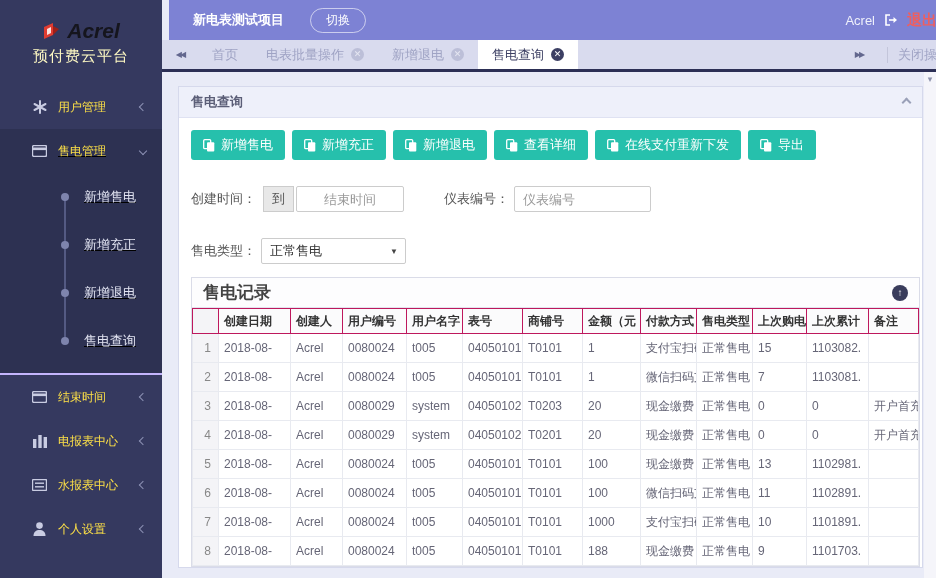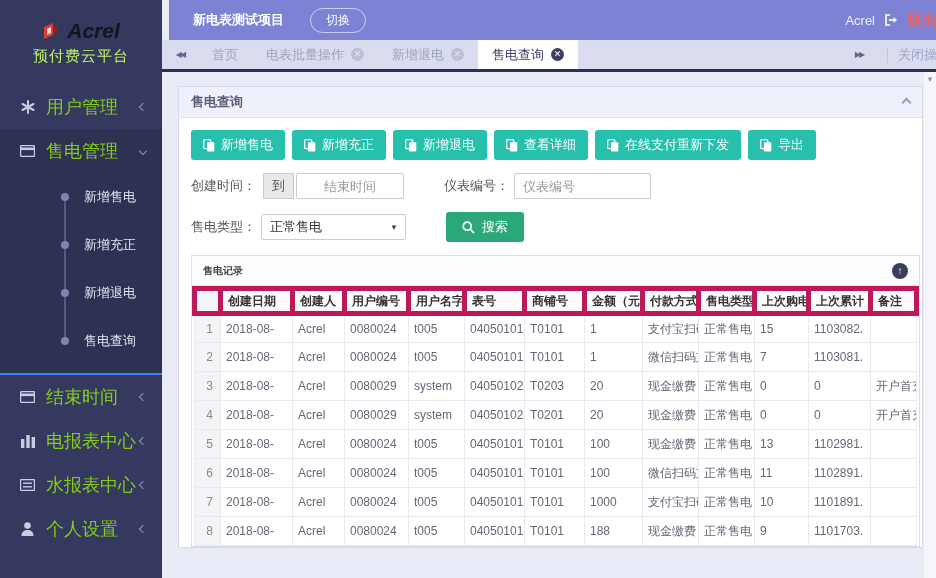--- a/index.html
+++ b/index.html
@@ -5,29 +5,29 @@
   * { margin:0; padding:0; box-sizing:border-box; }
   html,body { width:936px; height:578px; overflow:hidden; }
   body { font-family:"Liberation Sans","DejaVu Sans",sans-serif; }
   .app { position:relative; width:936px; height:578px; background:#e9ebf7; overflow:hidden; }
 
   
   .sidebar { position:absolute; left:0; top:0; width:162px; height:578px; background:#35395f; z-index:3; }
   .logo-area { height:85px; display:flex; flex-direction:column; align-items:center; justify-content:center; gap:4px; }
   .logo-row { display:flex; align-items:center; gap:5px; }
   .logo-text { font-size:21px; font-weight:bold; font-style:italic; color:#15151d; letter-spacing:0; }
-  .logo-sub { color:#bef264; font-size:15px; letter-spacing:1px; }
-  .menu-item { display:flex; align-items:center; height:44px; padding:0 16px 0 20px; color:#84cc16; font-size:18px; cursor:pointer; }
+  .logo-sub { color:#fef9c3; font-size:15px; letter-spacing:1px; }
+  .menu-item { display:flex; align-items:center; height:44px; padding:0 16px 0 20px; color:#fde047; font-size:12px; cursor:pointer;margin-left:12px; }
   .menu-item .mi-icon { width:15px; height:15px; margin-right:11px; flex:0 0 auto; display:flex; align-items:center; justify-content:center; }
   .menu-item .mi-label { flex:1; }
   .chev { display:inline-block; width:6px; height:6px; border-style:solid; border-width:0; border-color:#8d91b4; }
   .chev-left  { border-left-width:1.5px; border-bottom-width:1.5px; transform:rotate(45deg); }
   .chev-down  { border-right-width:1.5px; border-bottom-width:1.5px; transform:rotate(45deg); }
   .chev-up    { border-left-width:2px; border-top-width:2px; transform:rotate(45deg); border-color:#9aa0b8; width:7px; height:7px; }
-  .group-open { background:#2d3152; border-bottom:2px solid #3b82f6; padding-bottom:8px; }
+  .group-open { background:#2d3152; border-bottom:2px solid #c4b5fd; padding-bottom:8px;text-decoration:underline; }
   .submenu { position:relative; }
   .submenu::before { content:''; position:absolute; left:64px; top:22px; bottom:22px; width:2px; background:#545a83; }
   .subitem { position:relative; display:flex; align-items:center; height:48px; padding-left:84px; color:#e2e4f2; font-size:13px; cursor:pointer; }
   .subitem::before { content:''; position:absolute; left:61px; top:20px; width:8px; height:8px; border-radius:50%; background:#7e84ad; }
 
   
   .topbar { position:absolute; left:162px; top:0; width:774px; height:40px; background:#7d82d4; display:flex; align-items:center; padding:0 4px 0 24px;margin-left:7px; }
   .project-name { color:#fff; font-size:13px; font-weight:bold; }
   .switch-btn { margin-left:26px; border:1px solid rgba(255,255,255,.6); border-radius:13px; padding:3px 15px; color:#fff; font-size:12px; background:transparent; cursor:pointer; }
   .topbar-right { margin-left:auto; display:flex; align-items:center; gap:9px; padding-right:2px; }
@@ -52,39 +52,39 @@
 
   .panel1 { background:#fff; border:1px solid #d6d9ec; }
   .p1-header { height:31px; background:#eef0fa; border-bottom:1px solid #dfe2f2; display:flex; align-items:center; padding:0 12px; }
   .p1-title { font-size:13px; font-weight:bold; color:#5b5e77; }
   .p1-collapse { margin-left:auto; cursor:pointer; display:flex; align-items:center; }
   .p1-body { padding:12px 2px 0 12px; }
 
   .actions { display:flex; gap:7px; }
   .btn-teal { background:#26c0ac; color:#fff; border:none; height:30px; padding:0 12px; display:inline-flex; align-items:center; gap:6px; font-size:13px; border-radius:3px; cursor:pointer; }
 
-  .form-row { display:flex; align-items:center; margin-top:13px; font-size:13px; color:#555; }
+  .form-row { display:flex; align-items:flex-end; margin-top:26px; font-size:13px; color:#555; }
   .fld { display:flex; align-items:center; }
   .fld .lbl { margin-right:5px; white-space:nowrap; }
   .inp { height:26px; border:1px solid #ccc; border-radius:2px; padding:0 8px; font-size:13px; color:#333; background:#fff; font-family:inherit; }
   .inp::placeholder { color:#999; }
   .inp-date { width:108px; text-align:center; }
   .to-box { height:26px; line-height:24px; padding:0 8px; background:#e8e8e8; border:1px solid #ccc; margin:0 2px; color:#555; }
   .ml40 { margin-left:40px; }
   .select-box { position:relative; width:145px; height:26px; border:1px solid #ccc; border-radius:2px; background:#fff; display:flex; align-items:center; padding:0 8px; cursor:pointer; }
   .select-box .sel-val { font-size:13px; color:#333; }
   .select-box .sel-arrow { position:absolute; right:7px; font-size:8px; color:#444; }
   .btn-search { background:#2aa878; color:#fff; border:none; height:30px; padding:0 16px; display:inline-flex; align-items:center; gap:7px; font-size:13px; border-radius:3px; margin-left:40px; cursor:pointer; }
 
   .panel2 { margin-top:13px; border:1px solid #dadce8; background:#fff; }
   .rec-header { height:30px; display:flex; align-items:center; padding:0 11px; border-bottom:1px solid #e2e4ee; background:#fdfdfe; }
-  .rec-title { font-size:10px; font-weight:bold; color:#444; }
+  .rec-title { font-size:17px; font-weight:bold; color:#444; }
   .rec-up { margin-left:auto; width:16px; height:16px; border-radius:50%; background:#3a3d5c; color:#fff; font-size:10px; line-height:16px; text-align:center; cursor:pointer; }
   table.rec { width:100%; border-collapse:collapse; table-layout:fixed; font-size:12px; color:#667; }
-  table.rec th { height:25px; border:5px solid #be185d; background:#fbfbfc; color:#333; font-weight:bold; text-align:left; padding:0 5px; white-space:nowrap; overflow:hidden; }
+  table.rec th { height:25px; border:1px solid #be185d; background:#fbfbfc; color:#333; font-weight:bold; text-align:left; padding:0 5px; white-space:nowrap; overflow:hidden; }
   table.rec td { height:29px; border:1px solid #e8eaf0; padding:0 5px; white-space:nowrap; overflow:hidden; }
   table.rec td.num, table.rec th.num { background:#f4f4f7; color:#888; text-align:right; padding-right:7px; }
 
   .icon-svg { display:block; }
 </style>
 </head>
 <body>
 
 <div class="app">
 
@@ -323,29 +323,20 @@
 
 
         <div class="form-row">
           <div class="fld">
             <span class="lbl">售电类型：</span>
             <div class="select-box">
               <span class="sel-val">正常售电</span>
               <span class="sel-arrow">▼</span>
             </div>
           </div>
-          <button class="btn-search">
-            <span>
-              <svg class="icon-svg" width="13" height="13" viewBox="0 0 13 13">
-                <circle cx="5.2" cy="5.2" r="4" fill="none" stroke="#fff" stroke-width="1.7"></circle>
-                <line x1="8.2" y1="8.2" x2="12" y2="12" stroke="#fff" stroke-width="1.7"></line>
-              </svg>
-            </span>
-            <span>搜索</span>
-          </button>
         </div>
 
         <div class="panel2">
           <div class="rec-header">
             <span class="rec-title">售电记录</span>
             <span class="rec-up">↑</span>
           </div>
           <table class="rec">
             <colgroup>
               <col style="width:26px">

